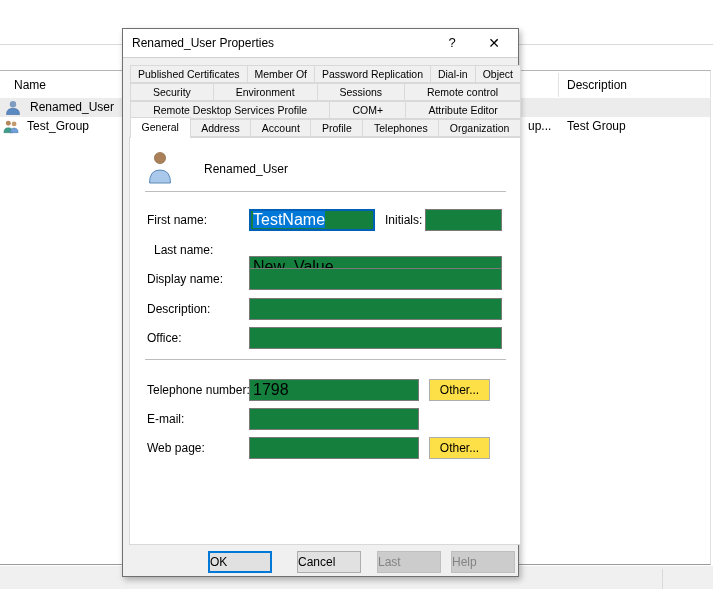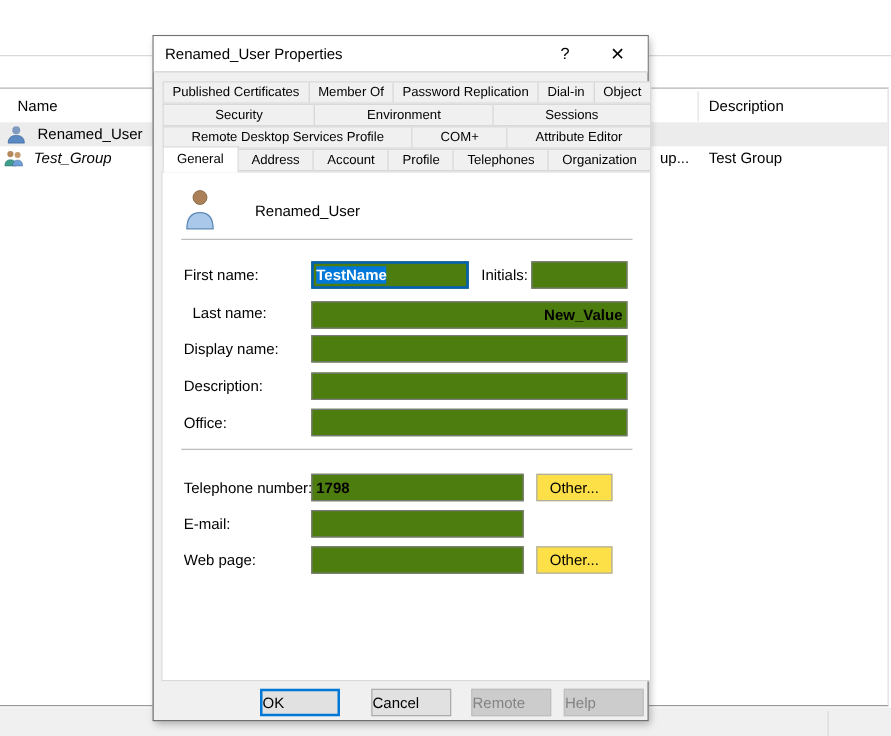--- a/index.html
+++ b/index.html
@@ -15,21 +15,21 @@
   #hdr-name { left:14px; }
   #hdr-desc { left:567px;text-align:center; }
   .hdr-sep { position:absolute; left:558px; top:2px; width:1px; height:24px; background:#e2e2e2; }
   .hdr-bottom { position:absolute; left:0; top:27px; width:711px; height:1px; background:#f0f0f0; }
   .lv-row { position:absolute; left:0; width:710px; height:19px; font-size:12px; line-height:19px; }
   .lv-row.selected { background:#ececec; }
   #row-0 { top:27px; } #row-1 { top:46px; }
   .lv-icon { position:absolute; top:2px; width:16px; height:15px; }
   .lv-text { position:absolute; top:0; white-space:nowrap; }
   #row-0 .lv-icon { left:5px; } #row-0 .lv-text { left:30px; }
-  #row-1 .lv-icon { left:3px; } #row-1 .lv-text { left:27px;font-style:italic; }
+  #row-1 .lv-icon { left:3px; } #row-1 .lv-text { left:27px; }
   .lv-type { position:absolute; left:528px; top:0; white-space:nowrap; }
   .lv-desc { position:absolute; left:567px; top:0; white-space:nowrap; }
   #status-strip { position:absolute; left:0; top:566px; width:713px; height:23px; background:#f0f0f0; }
   .status-div { position:absolute; left:662px; top:3px; width:1px; height:20px; background:#d9d9d9; }
 
   
   #dialog { position:absolute; left:122px; top:28px; width:397px; height:549px; background:#f0f0f0;
             border:1px solid #707070; box-shadow:2px 3px 6px rgba(0,0,0,.28); z-index:10; }
   #titlebar { position:absolute; left:0; top:0; width:100%; height:29px; background:#fff;
               border-bottom:1px solid #d0d0d0; }
@@ -49,28 +49,28 @@
                 z-index:6; line-height:19px; }
 
   #tab-pane { position:absolute; left:6px; top:108px; width:392px; height:408px; background:#fff;
               border:1px solid #d9d9d9; }
   .sep { position:absolute; left:15px; width:361px; height:1px; background:#bdbdbd; }
   #sep-1 { top:53px; } #sep-2 { top:221px; }
   #user-big-icon { position:absolute; left:17px; top:13px; width:26px; height:33px; }
   #user-name { position:absolute; left:74px; top:24px; font-size:12px; white-space:nowrap; }
 
   .flabel { position:absolute; font-size:12px; white-space:nowrap; }
-  .field { position:absolute; height:22px; background:#4d7c0f; border:1px solid #7a7a7a;
-           font-size:12px; line-height:20px; padding:0 3px; overflow:hidden; white-space:nowrap;font-weight:bold; }
+  .field { position:absolute; height:22px; background:#15803d; border:1px solid #7a7a7a;
+           font-size:16px; line-height:20px; padding:0 3px; overflow:hidden; white-space:nowrap; }
   .field.focused { border:2px solid #005fb8; line-height:18px; padding:0 2px; }
   .sel { background:#0078d7; color:#fff; }
 
   #lbl-first { left:17px; top:75px; }   #f-first { left:119px; top:71px; width:126px; }
   #lbl-initials { left:255px; top:75px; } #f-initials { left:295px; top:71px; width:77px; }
-  #lbl-last { left:24px; top:105px; }   #f-last { left:119px; top:103px; width:253px;text-align:right; }
+  #lbl-last { left:24px; top:105px; }   #f-last { left:119px; top:118px; width:253px; }
   #lbl-display { left:17px; top:134px; } #f-display { left:119px; top:130px; width:253px; }
   #lbl-descr { left:17px; top:164px; }  #f-descr { left:119px; top:160px; width:253px; }
   #lbl-office { left:17px; top:193px; } #f-office { left:119px; top:189px; width:253px; }
   #lbl-tel { left:17px; top:245px; }    #f-tel { left:119px; top:241px; width:170px; }
   #lbl-email { left:17px; top:274px; }  #f-email { left:119px; top:270px; width:170px; }
   #lbl-web { left:17px; top:303px; }    #f-web { left:119px; top:299px; width:170px; }
 
   .other-btn { position:absolute; left:299px; width:61px; height:22px; background:#fde047;
                border:1px solid #adadad; font-size:12px; text-align:center; line-height:20px; }
   #other-tel { top:241px; } #other-web { top:299px; }
@@ -134,20 +134,21 @@
           <div class="tab">Published Certificates</div>
           <div class="tab">Member Of</div>
           <div class="tab">Password Replication</div>
           <div class="tab">Dial-in</div>
           <div class="tab">Object</div>
         </div>
         <div class="tab-row">
           <div class="tab">Security</div>
           <div class="tab">Environment</div>
           <div class="tab">Sessions</div>
+          <div class="tab">Remote control</div>
         </div>
         <div class="tab-row">
           <div class="tab">Remote Desktop Services Profile</div>
           <div class="tab">COM+</div>
           <div class="tab">Attribute Editor</div>
         </div>
         <div class="tab-row">
           <div class="tab active">General</div>
           <div class="tab">Address</div>
           <div class="tab">Account</div>
@@ -193,18 +194,18 @@
       <div class="field" id="f-email"></div>
 
       <span class="flabel" id="lbl-web">Web page:</span>
       <div class="field" id="f-web"></div>
       <div class="other-btn" id="other-web">Other...</div>
     </div>
 
     <div id="dialog-buttons">
         <div class="btn btn-0 default">OK</div>
         <div class="btn btn-1">Cancel</div>
-        <div class="btn btn-2 disabled">Remote</div>
+        <div class="btn btn-2 disabled">Last</div>
         <div class="btn btn-3 disabled">Help</div>
       </div>
   </div>
 
 </div>
 
 </body></html>

